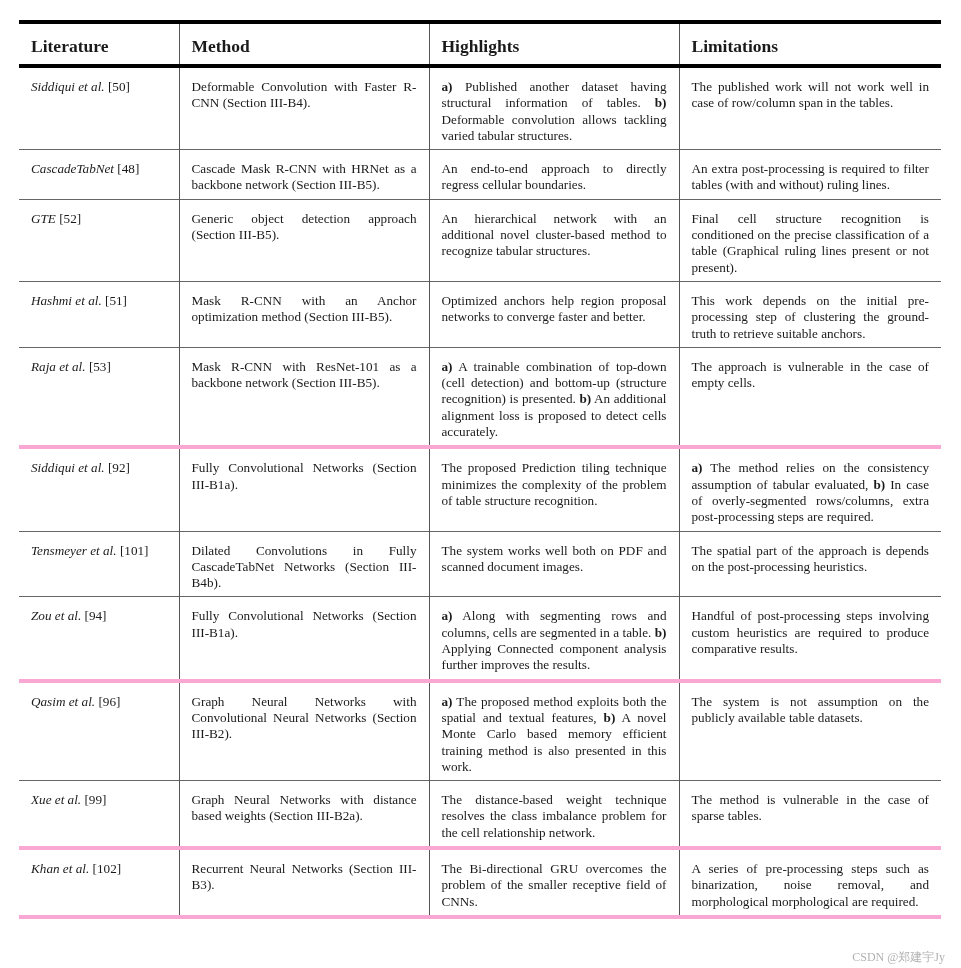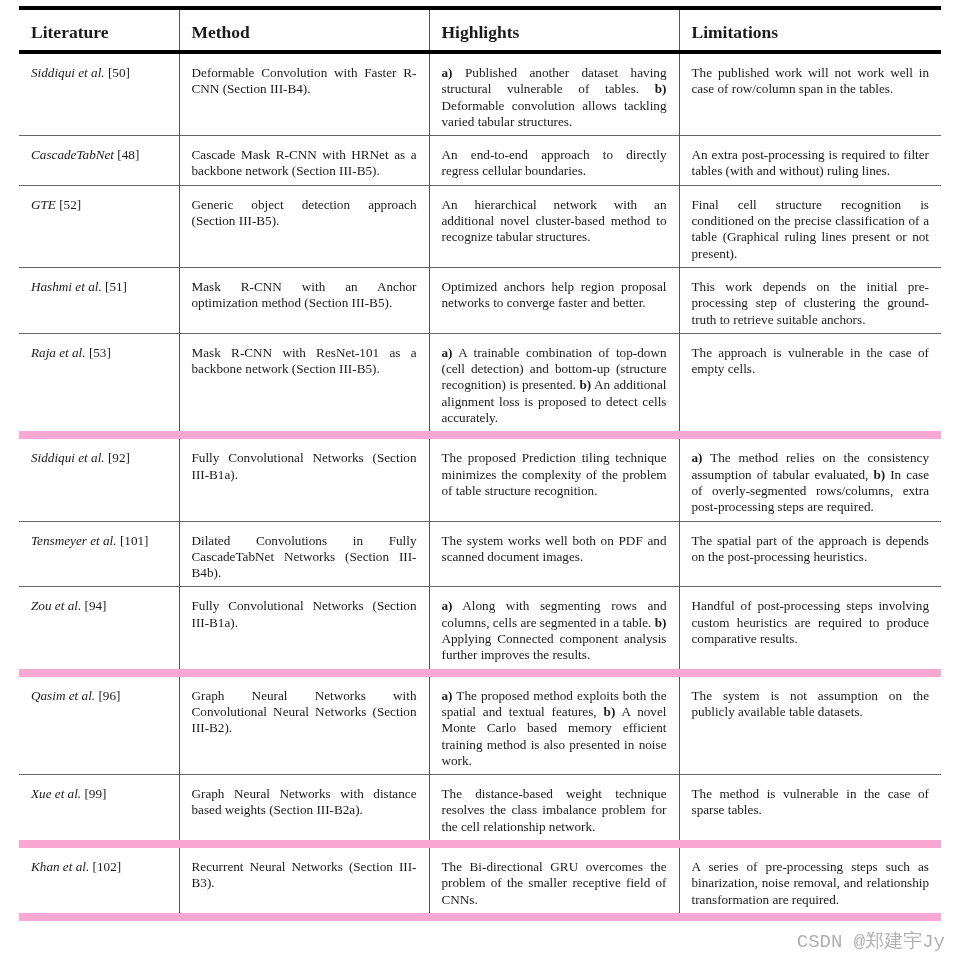--- a/index.html
+++ b/index.html
@@ -1,32 +1,32 @@
 <!DOCTYPE html>
 <html><head>
 <meta charset="utf-8">
 <style>
   html, body { margin: 0; padding: 0; background: #ffffff; }
   body { width: 961px; height: 968px; position: relative; overflow: hidden;
          font-family: "Liberation Serif", "DejaVu Serif", serif; color: #1a1a1a; }
-  .wrap { position: absolute; left: 19px; top: 6px; width: 922px; }
+  .wrap { position: absolute; left: 19px; top: 20px; width: 922px; }
   table { border-collapse: collapse; width: 922px; table-layout: fixed; }
   col.c1 { width: 160px; } col.c2 { width: 250px; } col.c3 { width: 250px; } col.c4 { width: 262px; }
   thead tr { border-top: 4px solid #000; border-bottom: 4px solid #000; }
   th { font-weight: bold; font-size: 17.5px; text-align: left; padding: 11px 12px 7px 12px; height: 22px; }
   td { font-size: 13.2px; line-height: 16.3px; vertical-align: top; padding: 11px 12px 5px 12px; text-align: justify; }
   th + th, td + td { border-left: 1.5px solid #555; }
   th:first-child, td:first-child { padding-left: 12px; }
   tbody tr { border-bottom: 1.5px solid #666; }
-  tbody tr.group-end { border-bottom: 8px solid #f9a8d4; }
+  tbody tr.group-end { border-bottom: 4px solid #f9a8d4; }
   td.lit { text-align: left; }
   .it { font-style: italic; text-align: center; }
   b { font-weight: bold; }
-  .watermark { position: absolute; right: 16px; bottom: 14px; font-family: Liberation Mono, monospace;
-               font-size: 19px; color: rgba(150,150,150,0.75); pointer-events: none; }
+  .watermark { position: absolute; right: 16px; bottom: 2px; font-family: Liberation Serif, serif;
+               font-size: 12px; color: rgba(150,150,150,0.75); pointer-events: none; }
 </style>
 </head>
 <body>
 
 <div class="wrap">
   <table>
     <colgroup>
         <col class="c1">
         <col class="c2">
         <col class="c3">
@@ -37,21 +37,21 @@
         <th>Literature</th>
         <th>Method</th>
         <th>Highlights</th>
         <th>Limitations</th>
       </tr>
     </thead>
     <tbody id="tbody">
         <tr>
           <td class="lit"><span class="it">Siddiqui et al.</span><span> [50]</span></td>
           <td>Deformable Convolution with Faster R-CNN (Section III-B4).</td>
-          <td><b>a)</b><span> Published another dataset having structural vulnerable of tables. </span><b>b)</b><span> Deformable convolution allows tackling varied tabular structures.</span></td>
+          <td><b>a)</b><span> Published another dataset having structural information of tables. </span><b>b)</b><span> Deformable convolution allows tackling varied tabular structures.</span></td>
           <td><span>The published work will not work well in case of row/column span in the tables.</span></td>
         </tr>
         <tr>
           <td class="lit"><span class="it">CascadeTabNet</span><span> [48]</span></td>
           <td>Cascade Mask R-CNN with HRNet as a backbone network (Section III-B5).</td>
           <td><span>An end-to-end approach to directly regress cellular boundaries.</span></td>
           <td><span>An extra post-processing is required to filter tables (with and without) ruling lines.</span></td>
         </tr>
         <tr>
           <td class="lit"><span class="it">GTE</span><span> [52]</span></td>
@@ -85,32 +85,32 @@
         </tr>
         <tr class="group-end">
           <td class="lit"><span class="it">Zou et al.</span><span> [94]</span></td>
           <td>Fully Convolutional Networks (Section III-B1a).</td>
           <td><b>a)</b><span> Along with segmenting rows and columns, cells are segmented in a table. </span><b>b)</b><span> Applying Connected component analysis further improves the results.</span></td>
           <td><span>Handful of post-processing steps involving custom heuristics are required to produce comparative results.</span></td>
         </tr>
         <tr>
           <td class="lit"><span class="it">Qasim et al.</span><span> [96]</span></td>
           <td>Graph Neural Networks with Convolutional Neural Networks (Section III-B2).</td>
-          <td><b>a)</b><span> The proposed method exploits both the spatial and textual features, </span><b>b)</b><span> A novel Monte Carlo based memory efficient training method is also presented in noise work.</span></td>
+          <td><b>a)</b><span> The proposed method exploits both the spatial and textual features, </span><b>b)</b><span> A novel Monte Carlo based memory efficient training method is also presented in this work.</span></td>
           <td><span>The system is not assumption on the publicly available table datasets.</span></td>
         </tr>
         <tr class="group-end">
           <td class="lit"><span class="it">Xue et al.</span><span> [99]</span></td>
           <td>Graph Neural Networks with distance based weights (Section III-B2a).</td>
           <td><span>The distance-based weight technique resolves the class imbalance problem for the cell relationship network.</span></td>
           <td><span>The method is vulnerable in the case of sparse tables.</span></td>
         </tr>
         <tr class="group-end">
           <td class="lit"><span class="it">Khan et al.</span><span> [102]</span></td>
           <td>Recurrent Neural Networks (Section III-B3).</td>
           <td><span>The Bi-directional GRU overcomes the problem of the smaller receptive field of CNNs.</span></td>
-          <td><span>A series of pre-processing steps such as binarization, noise removal, and relationship transformation are required.</span></td>
+          <td><span>A series of pre-processing steps such as binarization, noise removal, and morphological morphological are required.</span></td>
         </tr>
       </tbody>
   </table>
 </div>
 
 <div class="watermark">CSDN @郑建宇Jy</div>
 
 </body></html>

